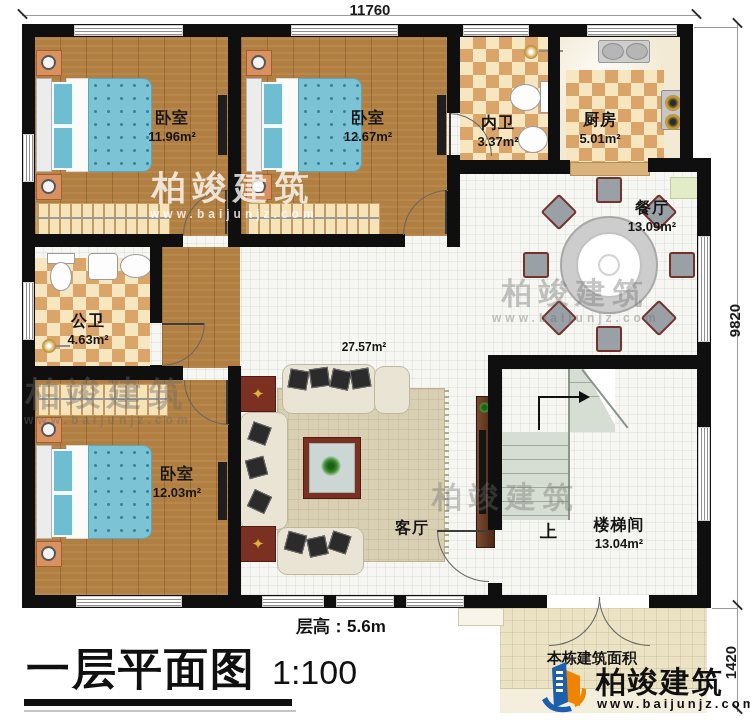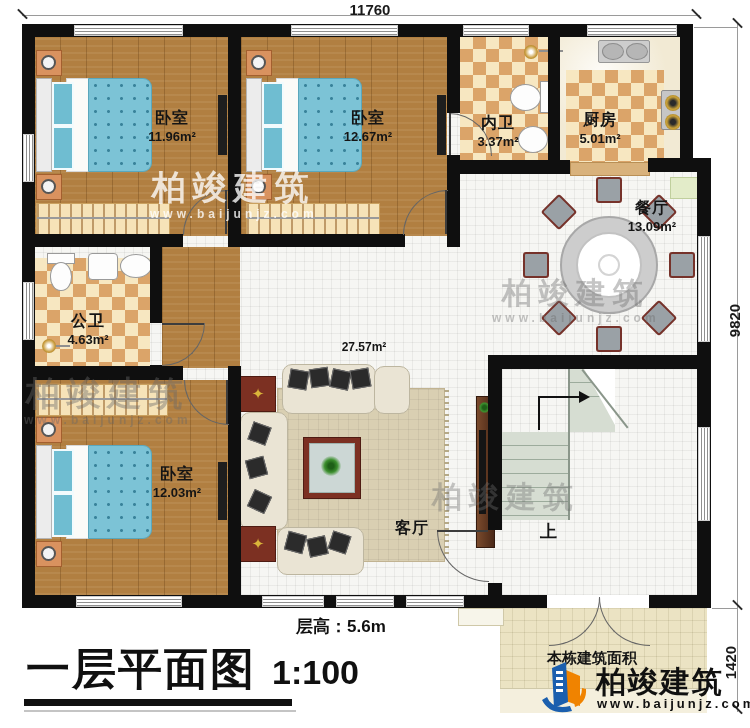--- a/index.html
+++ b/index.html
@@ -47,21 +47,21 @@
     background-image:
       linear-gradient(180deg,transparent 13px,#9a9a9a 13px,#9a9a9a 15px,transparent 15px),
       repeating-linear-gradient(90deg,rgba(146,95,39,.55) 0 2px,transparent 2px 11px)}
   .etab{position:absolute;width:34px;height:34px;background:#7c3022;border:1px solid #4e1b12;z-index:11;
         color:#d9b43a;font-size:15px;line-height:34px;text-align:center}
   .wfix{position:absolute;background:#fdfdfd;border:1px solid #9a9a9a;z-index:11}
   .gold{position:absolute;background:radial-gradient(circle,#fff 15%,#c89b3c 60%,#8a6a20 100%);border-radius:50%;z-index:11}
   .burner{position:absolute;border-radius:50%;background:radial-gradient(circle,#2b2b2b 22%,#caa23a 55%,#8f6f1e 100%);z-index:12}
   .titleblk{position:absolute;z-index:50;white-space:nowrap;color:#101010}
   .t1{font-size:44px;font-weight:bold;letter-spacing:2px}
-  .t2{font-size:34px;font-weight:bold;margin-left:16px}
+  .t2{font-size:34px;font-weight:normal;margin-left:16px}
   .stats{position:absolute;z-index:50;color:#101010}
   .srow{font-size:17px;font-weight:bold;line-height:26.5px;white-space:nowrap}
   .bname{position:absolute;font-size:30px;font-weight:bold;letter-spacing:2px;z-index:50;color:#101010}
   .bsite{position:absolute;font-size:13px;font-weight:bold;letter-spacing:3px;z-index:50;color:#101010}
   .plabel{position:absolute;z-index:40;font-weight:bold;font-size:15px;color:#151515}
 </style>
 </head>
 <body>
 
 <div id="canvas">
@@ -275,20 +275,24 @@
   <div class="rl" style="left:137px;top:466px">
     <div class="rn">卧室</div>
     <div class="ra">12.03m²</div>
   </div>
   <div class="rl" style="left:324px;top:338px">
     <div class="ra" style="font-size:12px">27.57m²</div>
   </div>
   <div class="rl" style="left:372px;top:520px">
     <div class="rn">客厅</div>
   </div>
+  <div class="rl" style="left:576px;top:517px;width:86px">
+    <div class="rn">楼梯间</div>
+    <div class="ra">13.04m²</div>
+  </div>
   <div class="plabel" style="left:540px;top:520px;font-size:17px">上</div>
   <div class="plabel" style="left:547px;top:649px">本栋建筑面积</div>
 
   <div class="dline" style="left:22px;top:15px;width:678px;height:1px"></div>
   <div class="dline" style="left:737px;top:24px;width:1px;height:584px"></div>
   <div class="dline" style="left:737px;top:608px;width:1px;height:104px"></div>
   <div class="dline" style="left:694px;top:27px;width:44px;height:1px"></div>
   <div class="dline" style="left:712px;top:608px;width:26px;height:1px"></div>
   <div class="tick" style="left:16px;top:13px"></div>
   <div class="tick" style="left:690px;top:13px"></div>

